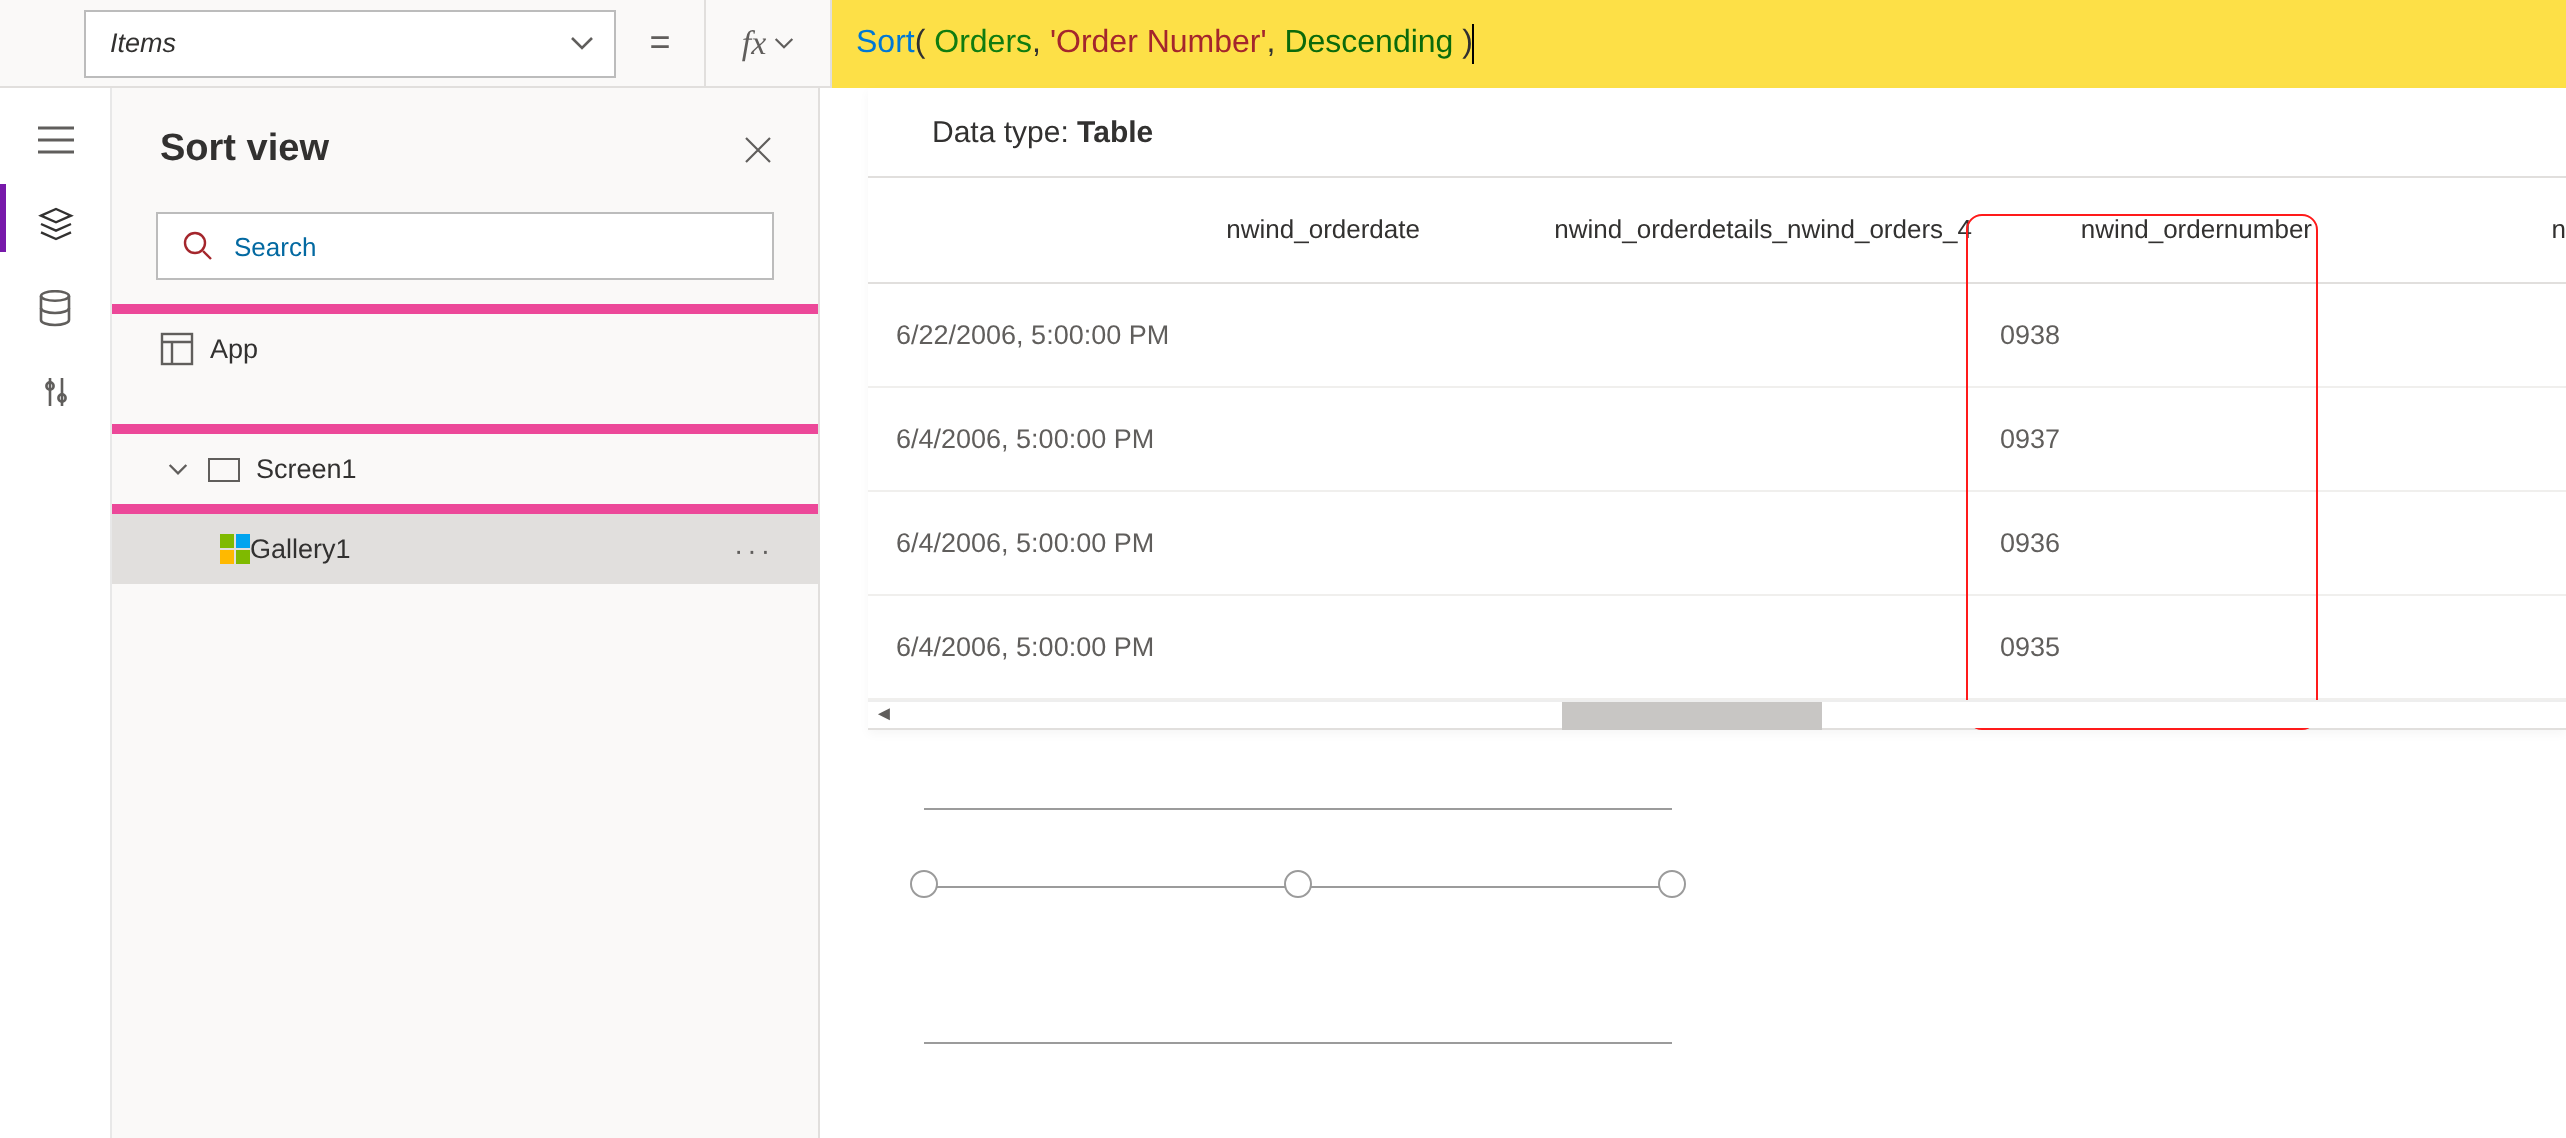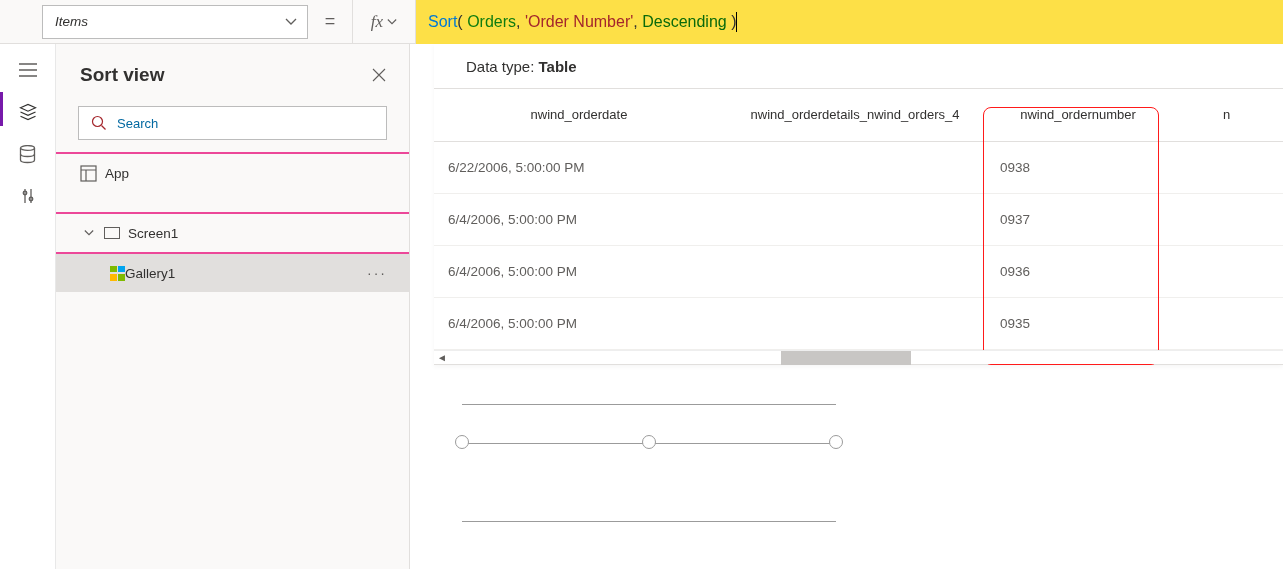--- a/index.html
+++ b/index.html
@@ -147,21 +147,21 @@
       gap: 10px;
     }
     .tree-search svg { width: 16px; height: 16px; color: #a4262c; }
     .tree-item {
       height: 40px;
       display: flex;
       align-items: center;
       padding-left: 24px;
       gap: 8px;
       font-size: 13.5px;
-      border-top: 2px solid #ec4899;
+      border-top: 5px solid #ec4899;
     }
     .tree-item.indent-1 { padding-left: 28px; margin-top: 20px; }
     .tree-item.indent-2 { padding-left: 54px; justify-content: space-between; padding-right: 22px; background: #e1dfdd; }
     .tree-item.indent-2 .item-left { display: flex; align-items: center; }
     .chev {
       width: 12px;
       display:inline-flex;
     }
     .screen-icon {
       width: 16px; height: 12px; border: 1.4px solid #605e5c;
@@ -211,21 +211,21 @@
 
     .result-table-wrap {
       border-top: 1px solid #e1dfdd;
     }
     .result-table {
       width: 100%;
       border-collapse: collapse;
       table-layout: fixed;
     }
     .result-table th {
-      text-align: center;
+      text-align: right;
       font-weight: 400;
       font-size: 13px;
       color: #323130;
       height: 52px;
       padding-left: 14px;
       border-bottom: 1px solid #e1dfdd;
     }
     .result-table td {
       height: 52px;
       padding-left: 14px;

